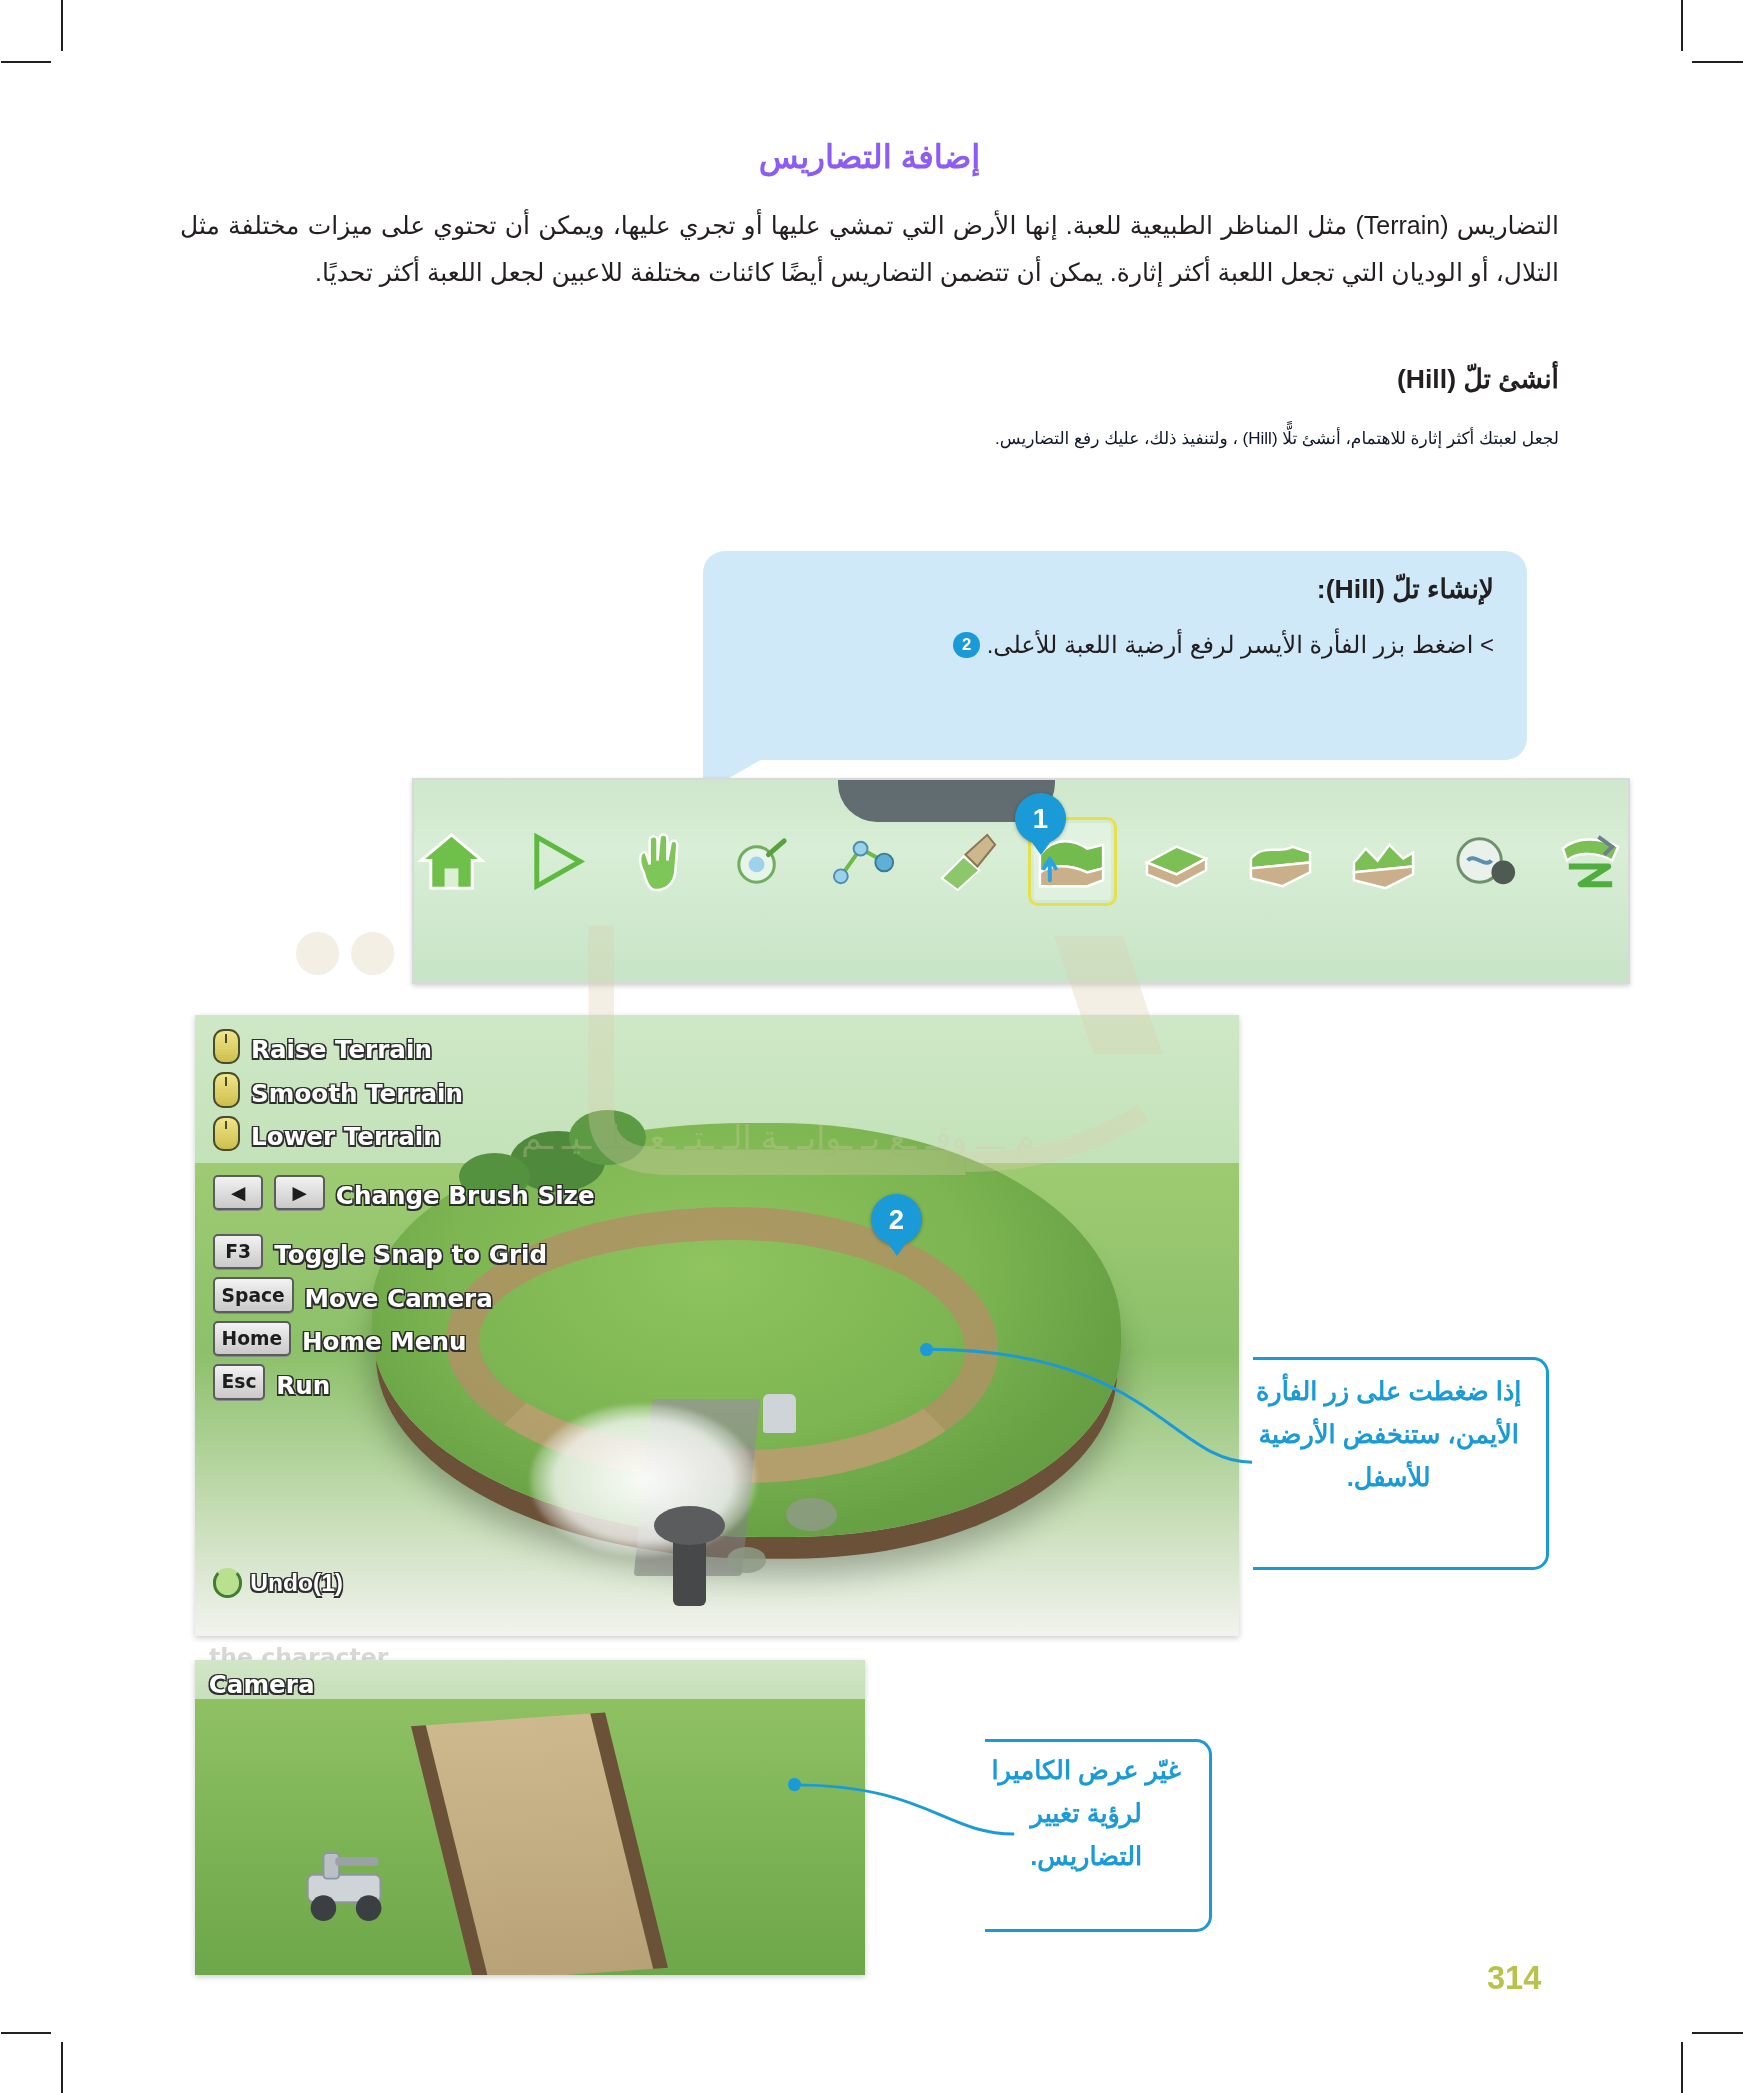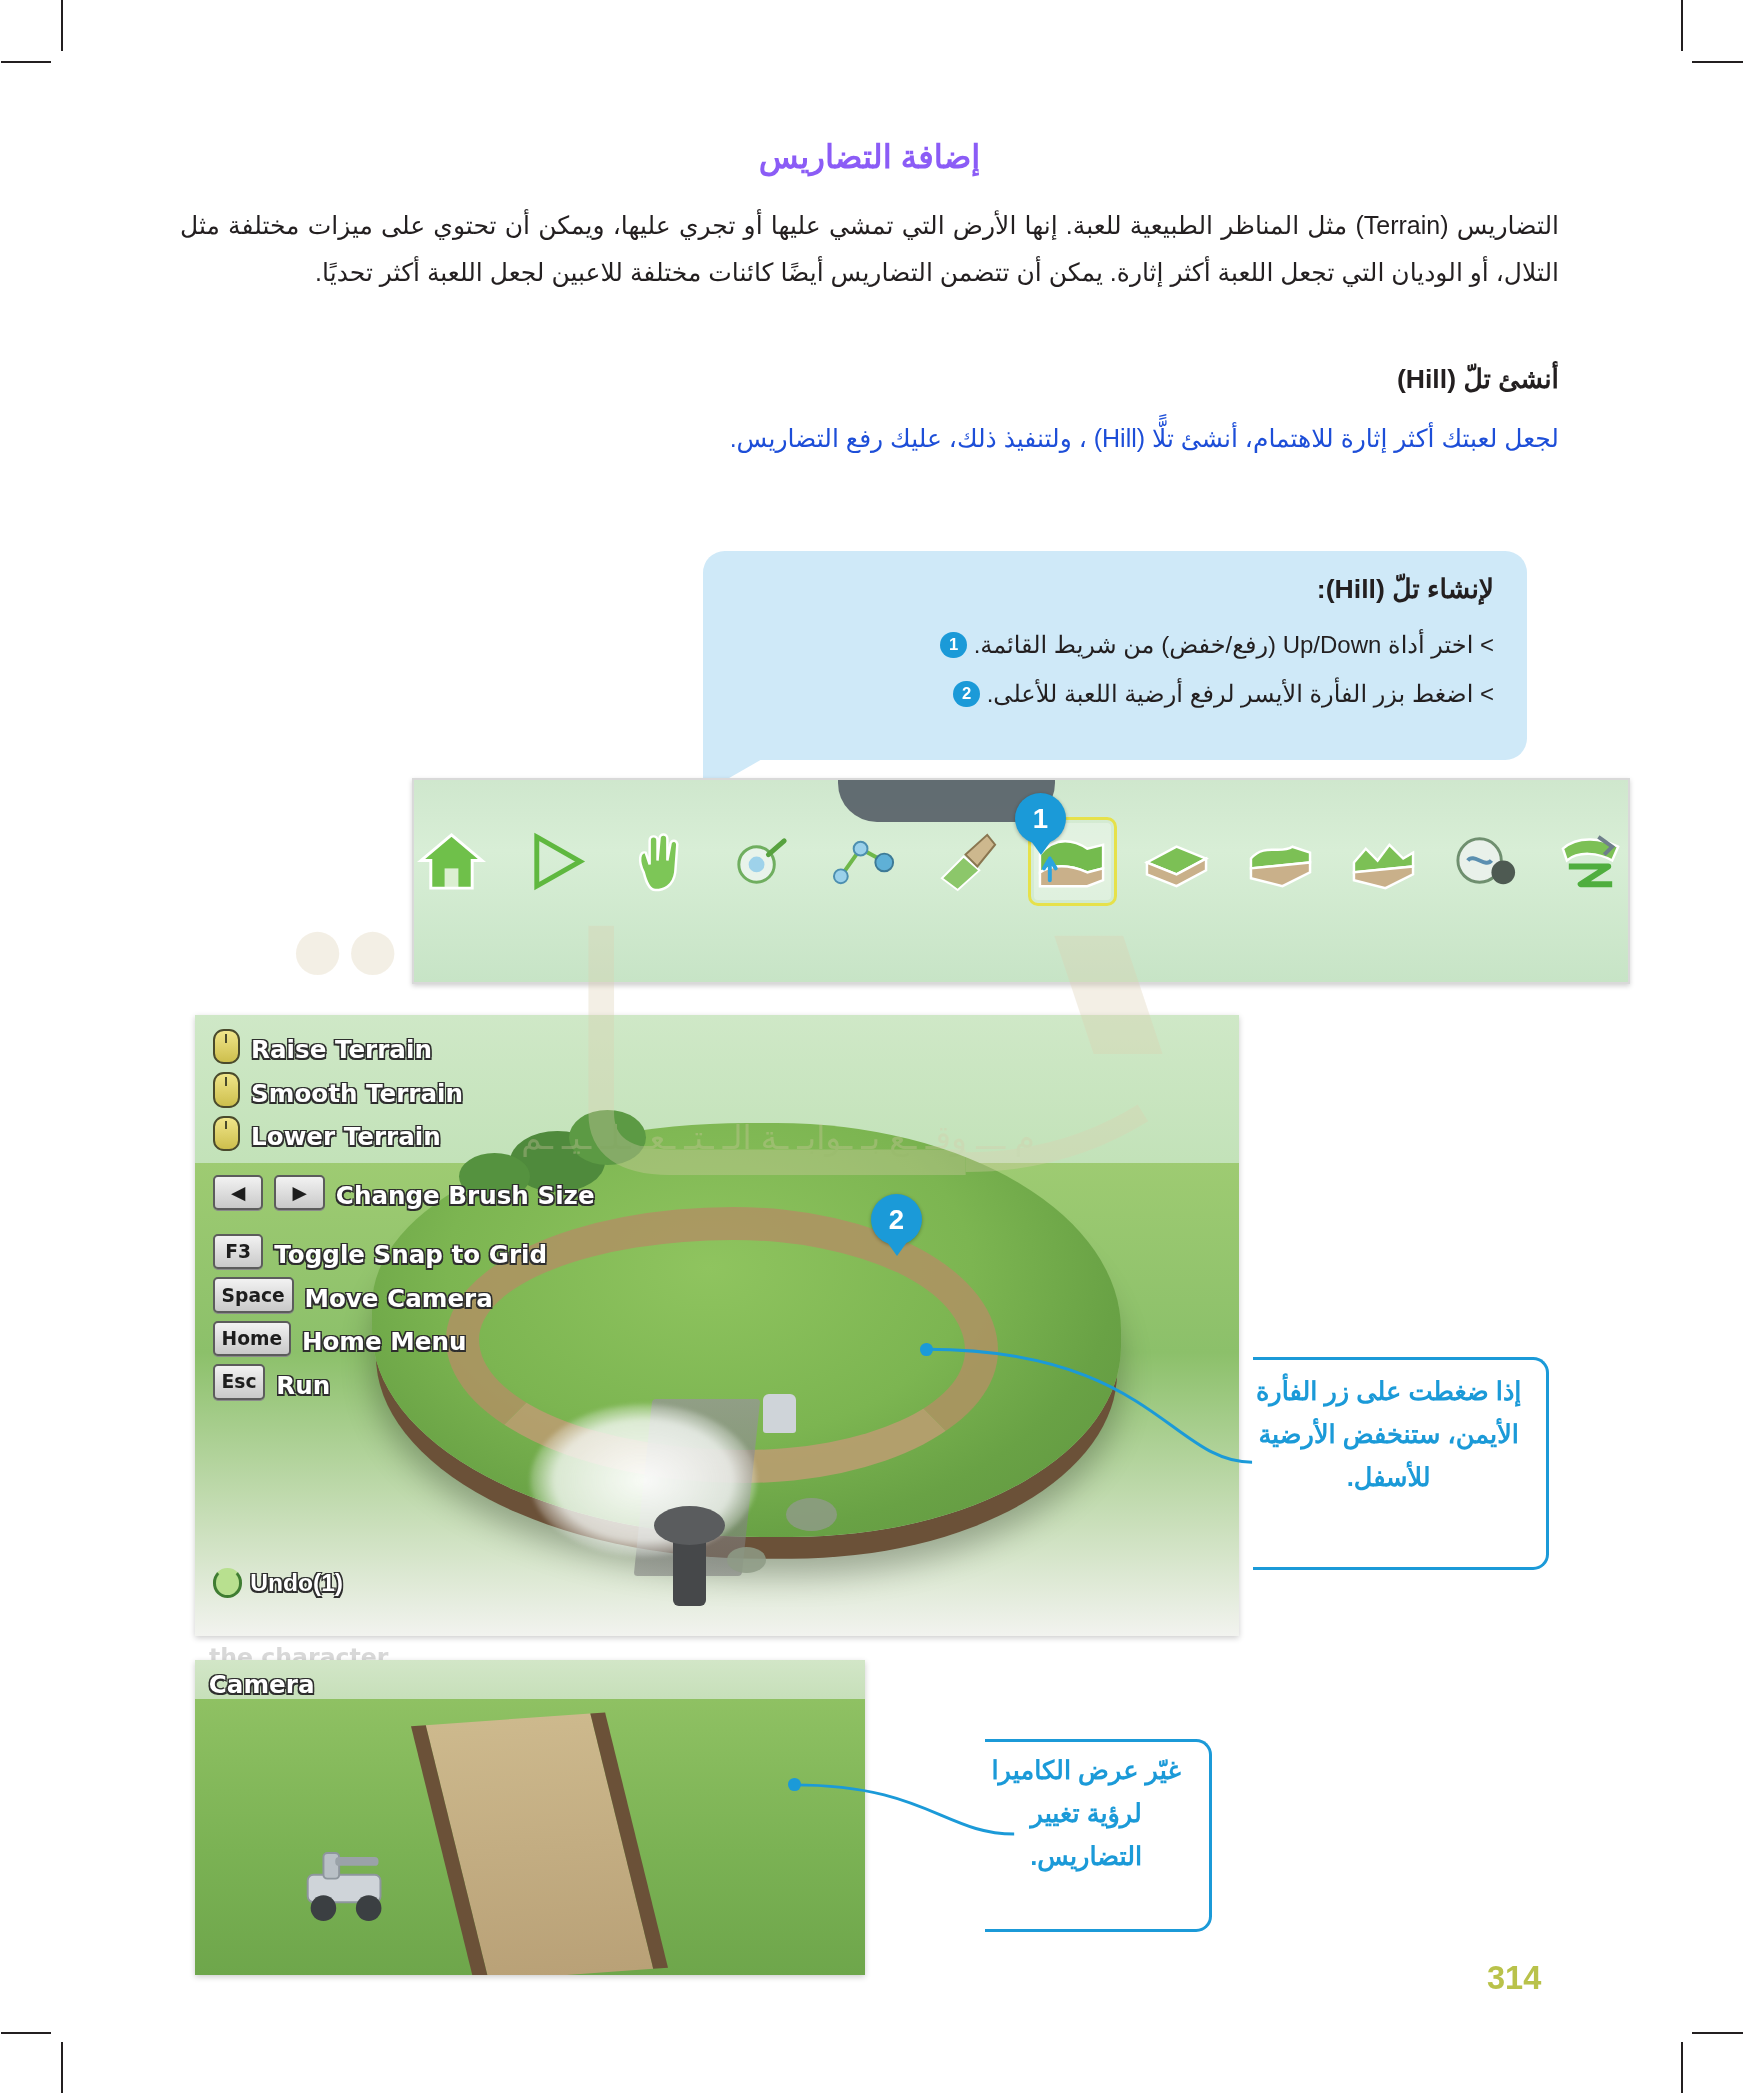--- a/index.html
+++ b/index.html
@@ -65,23 +65,23 @@
     font-weight: bold;
     color: #231f20;
   }
   .body-par2 {
     position: absolute;
     right: 185px;
     top: 417px;
     width: 1379px;
     text-align: right;
     direction: rtl;
-    font-size: 25px;
+    font-size: 17px;
     line-height: 43px;
-    color: #1d4ed8;
+    color: #0f172a;
   }
 
   
   .callout {
     position: absolute;
     left: 703px;
     top: 506px;
     width: 824px;
     height: 209px;
     background: #cfe9f8;
@@ -499,24 +499,20 @@
 
 <div class="page">
 
   <div class="h1-title">إضافة التضاريس</div>
   <div class="body-par">التضاريس (Terrain) مثل المناظر الطبيعية للعبة. إنها الأرض التي تمشي عليها أو تجري عليها، ويمكن أن تحتوي على ميزات مختلفة مثل التلال، أو الوديان التي تجعل اللعبة أكثر إثارة. يمكن أن تتضمن التضاريس أيضًا كائنات مختلفة للاعبين لجعل اللعبة أكثر تحديًا.</div>
   <div class="h2-title">أنشئ تلّ (Hill)</div>
   <div class="body-par2">لجعل لعبتك أكثر إثارة للاهتمام، أنشئ تلًّا (Hill) ، ولتنفيذ ذلك، عليك رفع التضاريس.</div>
 
   <div class="callout">
     <div class="callout-title">لإنشاء تلّ (Hill):</div>
-    <div class="callout-line">
-      <span>&gt; اختر أداة Up/Down (رفع/خفض) من شريط القائمة.</span>
-      <span class="num-badge">1</span>
-    </div>
     <div class="callout-line">
       <span>&gt; اضغط بزر الفأرة الأيسر لرفع أرضية اللعبة للأعلى.</span>
       <span class="num-badge">2</span>
     </div>
   </div>
 
   <div class="toolbar-shot">
     <div class="toolbar-dark-blob"></div>
 
     <div class="toolbar-icons">

